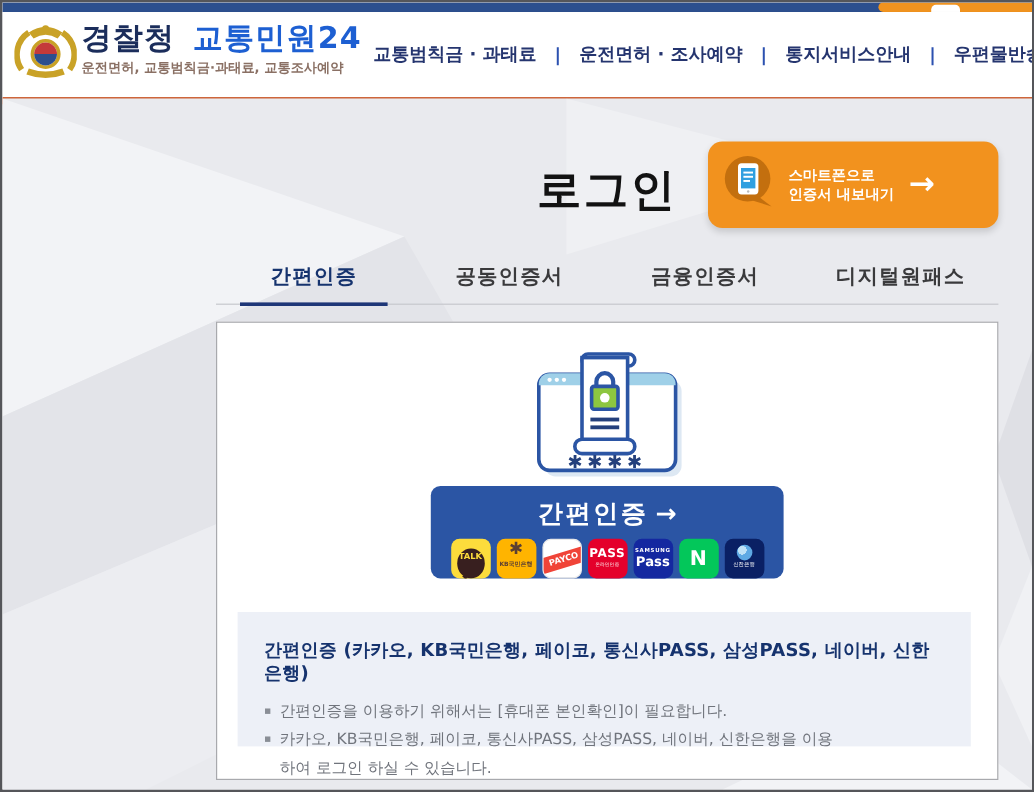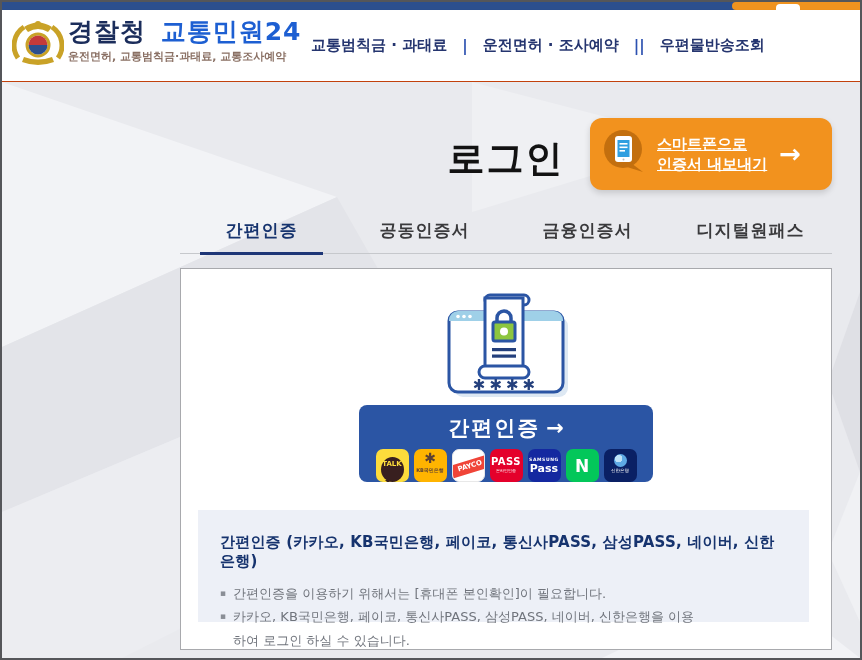--- a/index.html
+++ b/index.html
@@ -27,21 +27,21 @@
   
   .main{position:absolute;top:80px;left:0;right:0;bottom:0;background:#e9eaee;overflow:hidden;}
   .bg-pattern{position:absolute;left:0;top:0;}
   
   .login-row{position:absolute;left:178px;top:36px;width:652px;height:72px;}
   .login-title{position:absolute;left:0;right:0;top:4px;text-align:center;font-size:37px;font-weight:bold;color:#121212;margin:12px;letter-spacing:2px;}
   .export-btn{position:absolute;right:0;top:0;width:242px;height:72px;background:#f2921e;border-radius:12px;
       display:flex;align-items:center;padding:0 13px;box-sizing:border-box;gap:10px;color:#fff;cursor:pointer;
       box-shadow:0 3px 6px rgba(0,0,0,.15);}
   .bubble{flex:0 0 auto;}
-  .export-text{font-size:15px;font-weight:bold;line-height:1.35;white-space:nowrap;text-decoration:underline;}
+  .export-text{font-size:12px;font-weight:bold;line-height:1.35;white-space:nowrap;}
   .export-arrow{font-size:26px;font-weight:bold;margin-left:2px;}
   
   .tabs{position:absolute;left:178px;top:126px;width:652px;height:46px;display:flex;border-bottom:1px solid #c6c8cc;box-sizing:border-box;}
   .tab{flex:1;text-align:center;font-size:17px;padding-top:11px;color:#3a3a3c;font-weight:600;position:relative;cursor:pointer;letter-spacing:1px;}
   .tab.active{color:#16336e;font-weight:bold;}
   .tab.active::after{content:"";position:absolute;left:20px;right:20px;bottom:-2px;height:3px;background:#1e3677;}
   
   .content-box{position:absolute;left:178px;top:186px;width:652px;height:382px;background:#fff;border:1px solid #a8a9ad;box-sizing:border-box;}
   .cert-wrap{position:absolute;left:0;right:0;top:22px;text-align:center;}
   .simple-btn{position:absolute;top:136px;left:50%;transform:translateX(-50%);width:294px;height:77px;
@@ -108,20 +108,21 @@
         <span class="logo-service">교통민원24</span>
       </span>
       <div class="logo-subtitle">운전면허, 교통범칙금·과태료, 교통조사예약</div>
     </span>
   </div>
   <nav class="nav">
     <span class="nav-item">교통범칙금 · 과태료</span>
     <span class="nav-sep">|</span>
     <span class="nav-item">운전면허 · 조사예약</span>
     <span class="nav-sep">|</span>
+    <span class="nav-item">통지서비스안내</span>
     <span class="nav-sep">|</span>
     <span class="nav-item">우편물반송조회</span>
   </nav>
 </div>
 
 <div class="main">
   <svg class="bg-pattern" width="858" height="576">
     <polygon points="0,0 335,115 0,265" fill="#f2f3f6"></polygon>
     <polygon points="0,265 335,115 415,255 0,430" fill="#e3e4e9"></polygon>
     <polygon points="0,430 415,255 470,400 120,576 0,576" fill="#ecedf1"></polygon>

